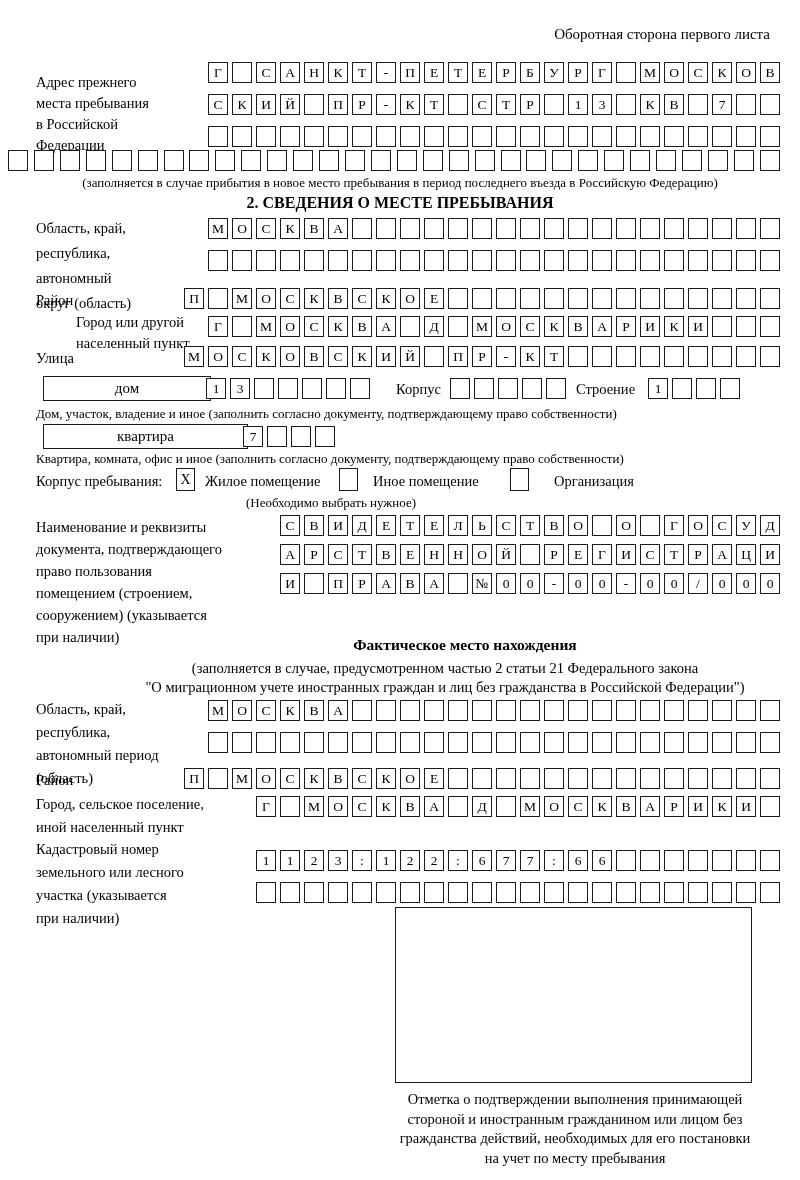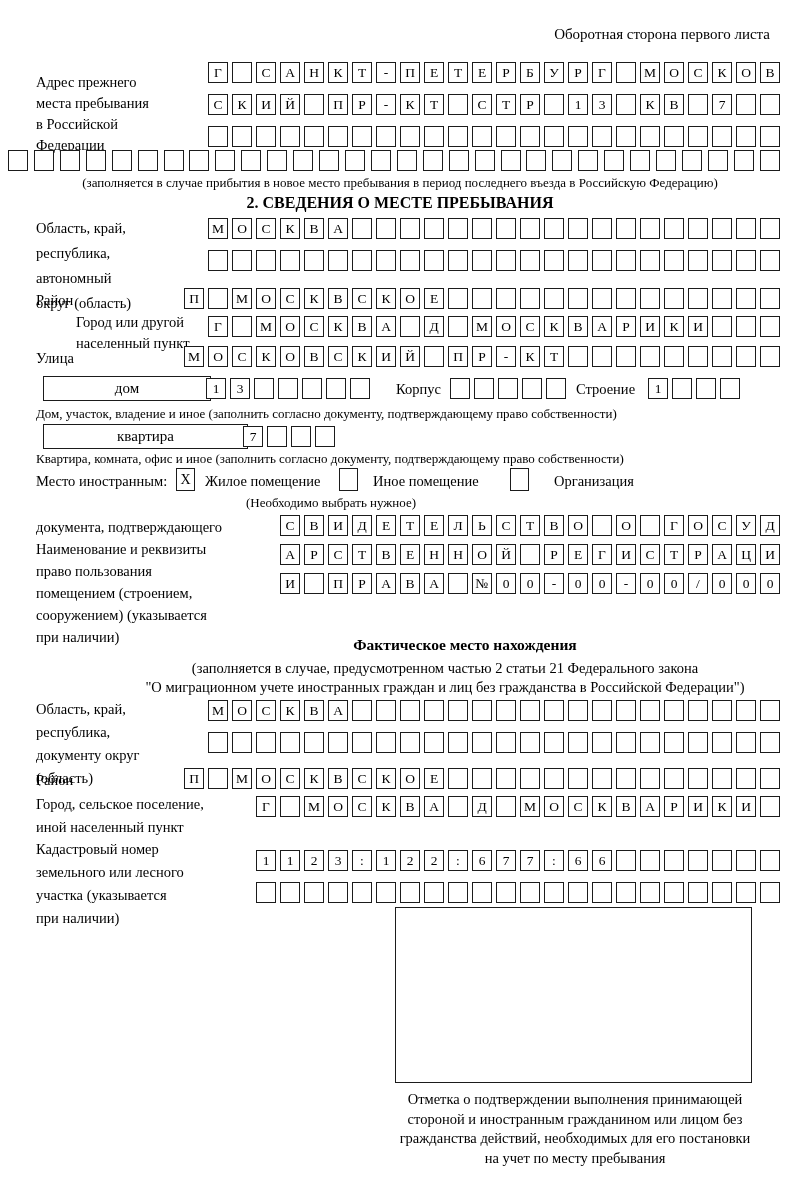--- a/index.html
+++ b/index.html
@@ -326,32 +326,32 @@
 
   <div class="abs widefield" style="top:424px;left:31px;width:205px;height:25px;text-align:center;">квартира</div>
   <div class="abs boxrow" style="top:426px;left:243px;">
       <span class="cell">7</span>
       <span class="cell"></span>
       <span class="cell"></span>
       <span class="cell"></span>
     </div>
   <div class="abs cap" style="top:451px;left:36px;">Квартира, комната, офис и иное (заполнить согласно документу, подтверждающему право собственности)</div>
 
-  <div class="abs lbl" style="top:471px;left:36px;">Место иностранным:</div>
+  <div class="abs lbl" style="top:471px;left:36px;">Корпус пребывания:</div>
   <div class="abs chk" style="top:468px;left:176px;">X</div>
   <div class="abs lbl" style="top:471px;left:205px;">Жилое помещение</div>
   <div class="abs chk" style="top:468px;left:339px;"></div>
   <div class="abs lbl" style="top:471px;left:373px;">Иное помещение</div>
   <div class="abs chk" style="top:468px;left:510px;"></div>
   <div class="abs lbl" style="top:471px;left:554px;">Организация</div>
   <div class="abs cap" style="top:495px;left:246px;">(Необходимо выбрать нужное)</div>
 
   <div class="abs lbl-lines" style="top:516px;left:36px;line-height:22px;width:215px;">
+      <div>Наименование и реквизиты</div>
       <div>документа, подтверждающего</div>
-      <div>Наименование и реквизиты</div>
       <div>право пользования</div>
       <div>помещением (строением,</div>
       <div>сооружением) (указывается</div>
       <div>при наличии)</div>
     </div>
   <div class="abs boxrow" style="top:515px;right:20px;">
       <span class="cell">С</span>
       <span class="cell">В</span>
       <span class="cell">И</span>
       <span class="cell">Д</span>
@@ -422,21 +422,21 @@
 
   <div class="abs title" style="top:636px;left:140px;width:650px;font-size:15.5px;">Фактическое место нахождения</div>
   <div class="abs lbl-lines center" style="top:659px;left:100px;width:690px;line-height:19px;font-size:13.5px;">
       <div>(заполняется в случае, предусмотренном частью 2 статьи 21 Федерального закона</div>
       <div>"О миграционном учете иностранных граждан и лиц без гражданства в Российской Федерации")</div>
     </div>
 
   <div class="abs lbl-lines" style="top:698px;left:36px;line-height:23px;">
       <div>Область, край,</div>
       <div>республика,</div>
-      <div>документу округ</div>
+      <div>автономный период</div>
       <div>(область)</div>
     </div>
   <div class="abs boxrow" style="top:700px;right:20px;">
       <span class="cell">М</span>
       <span class="cell">О</span>
       <span class="cell">С</span>
       <span class="cell">К</span>
       <span class="cell">В</span>
       <span class="cell">А</span>
       <span class="cell"></span>

